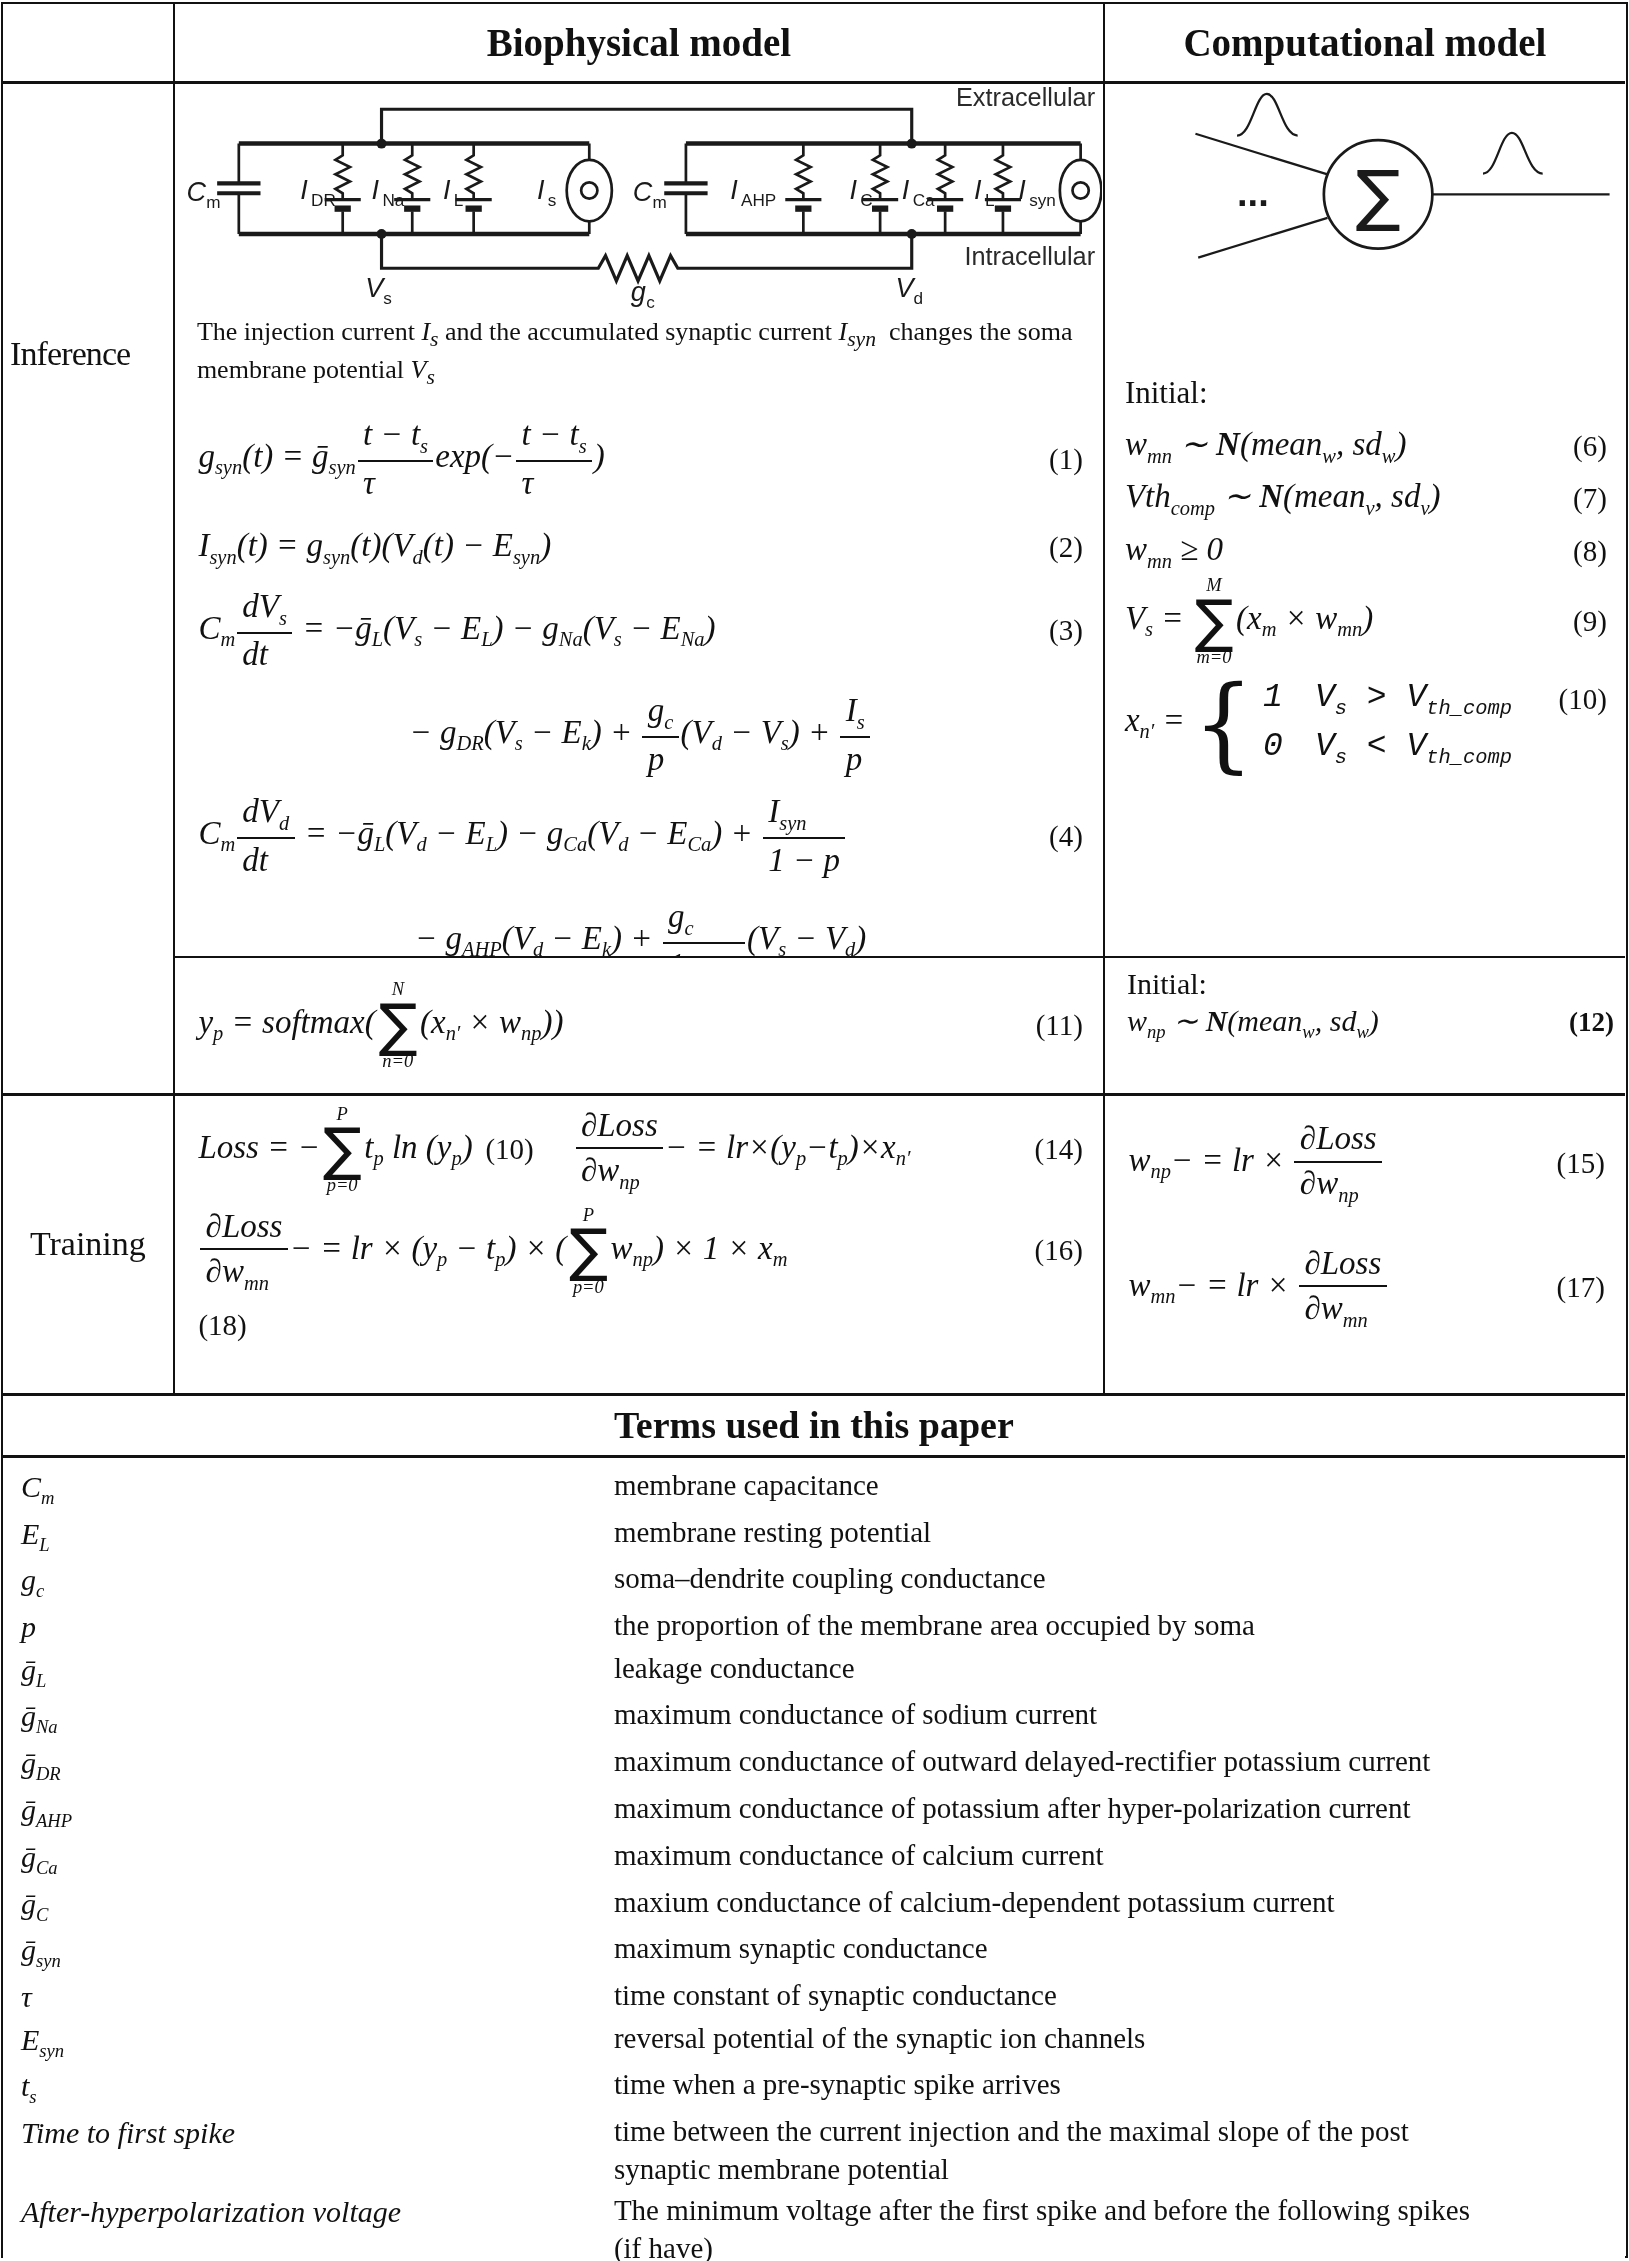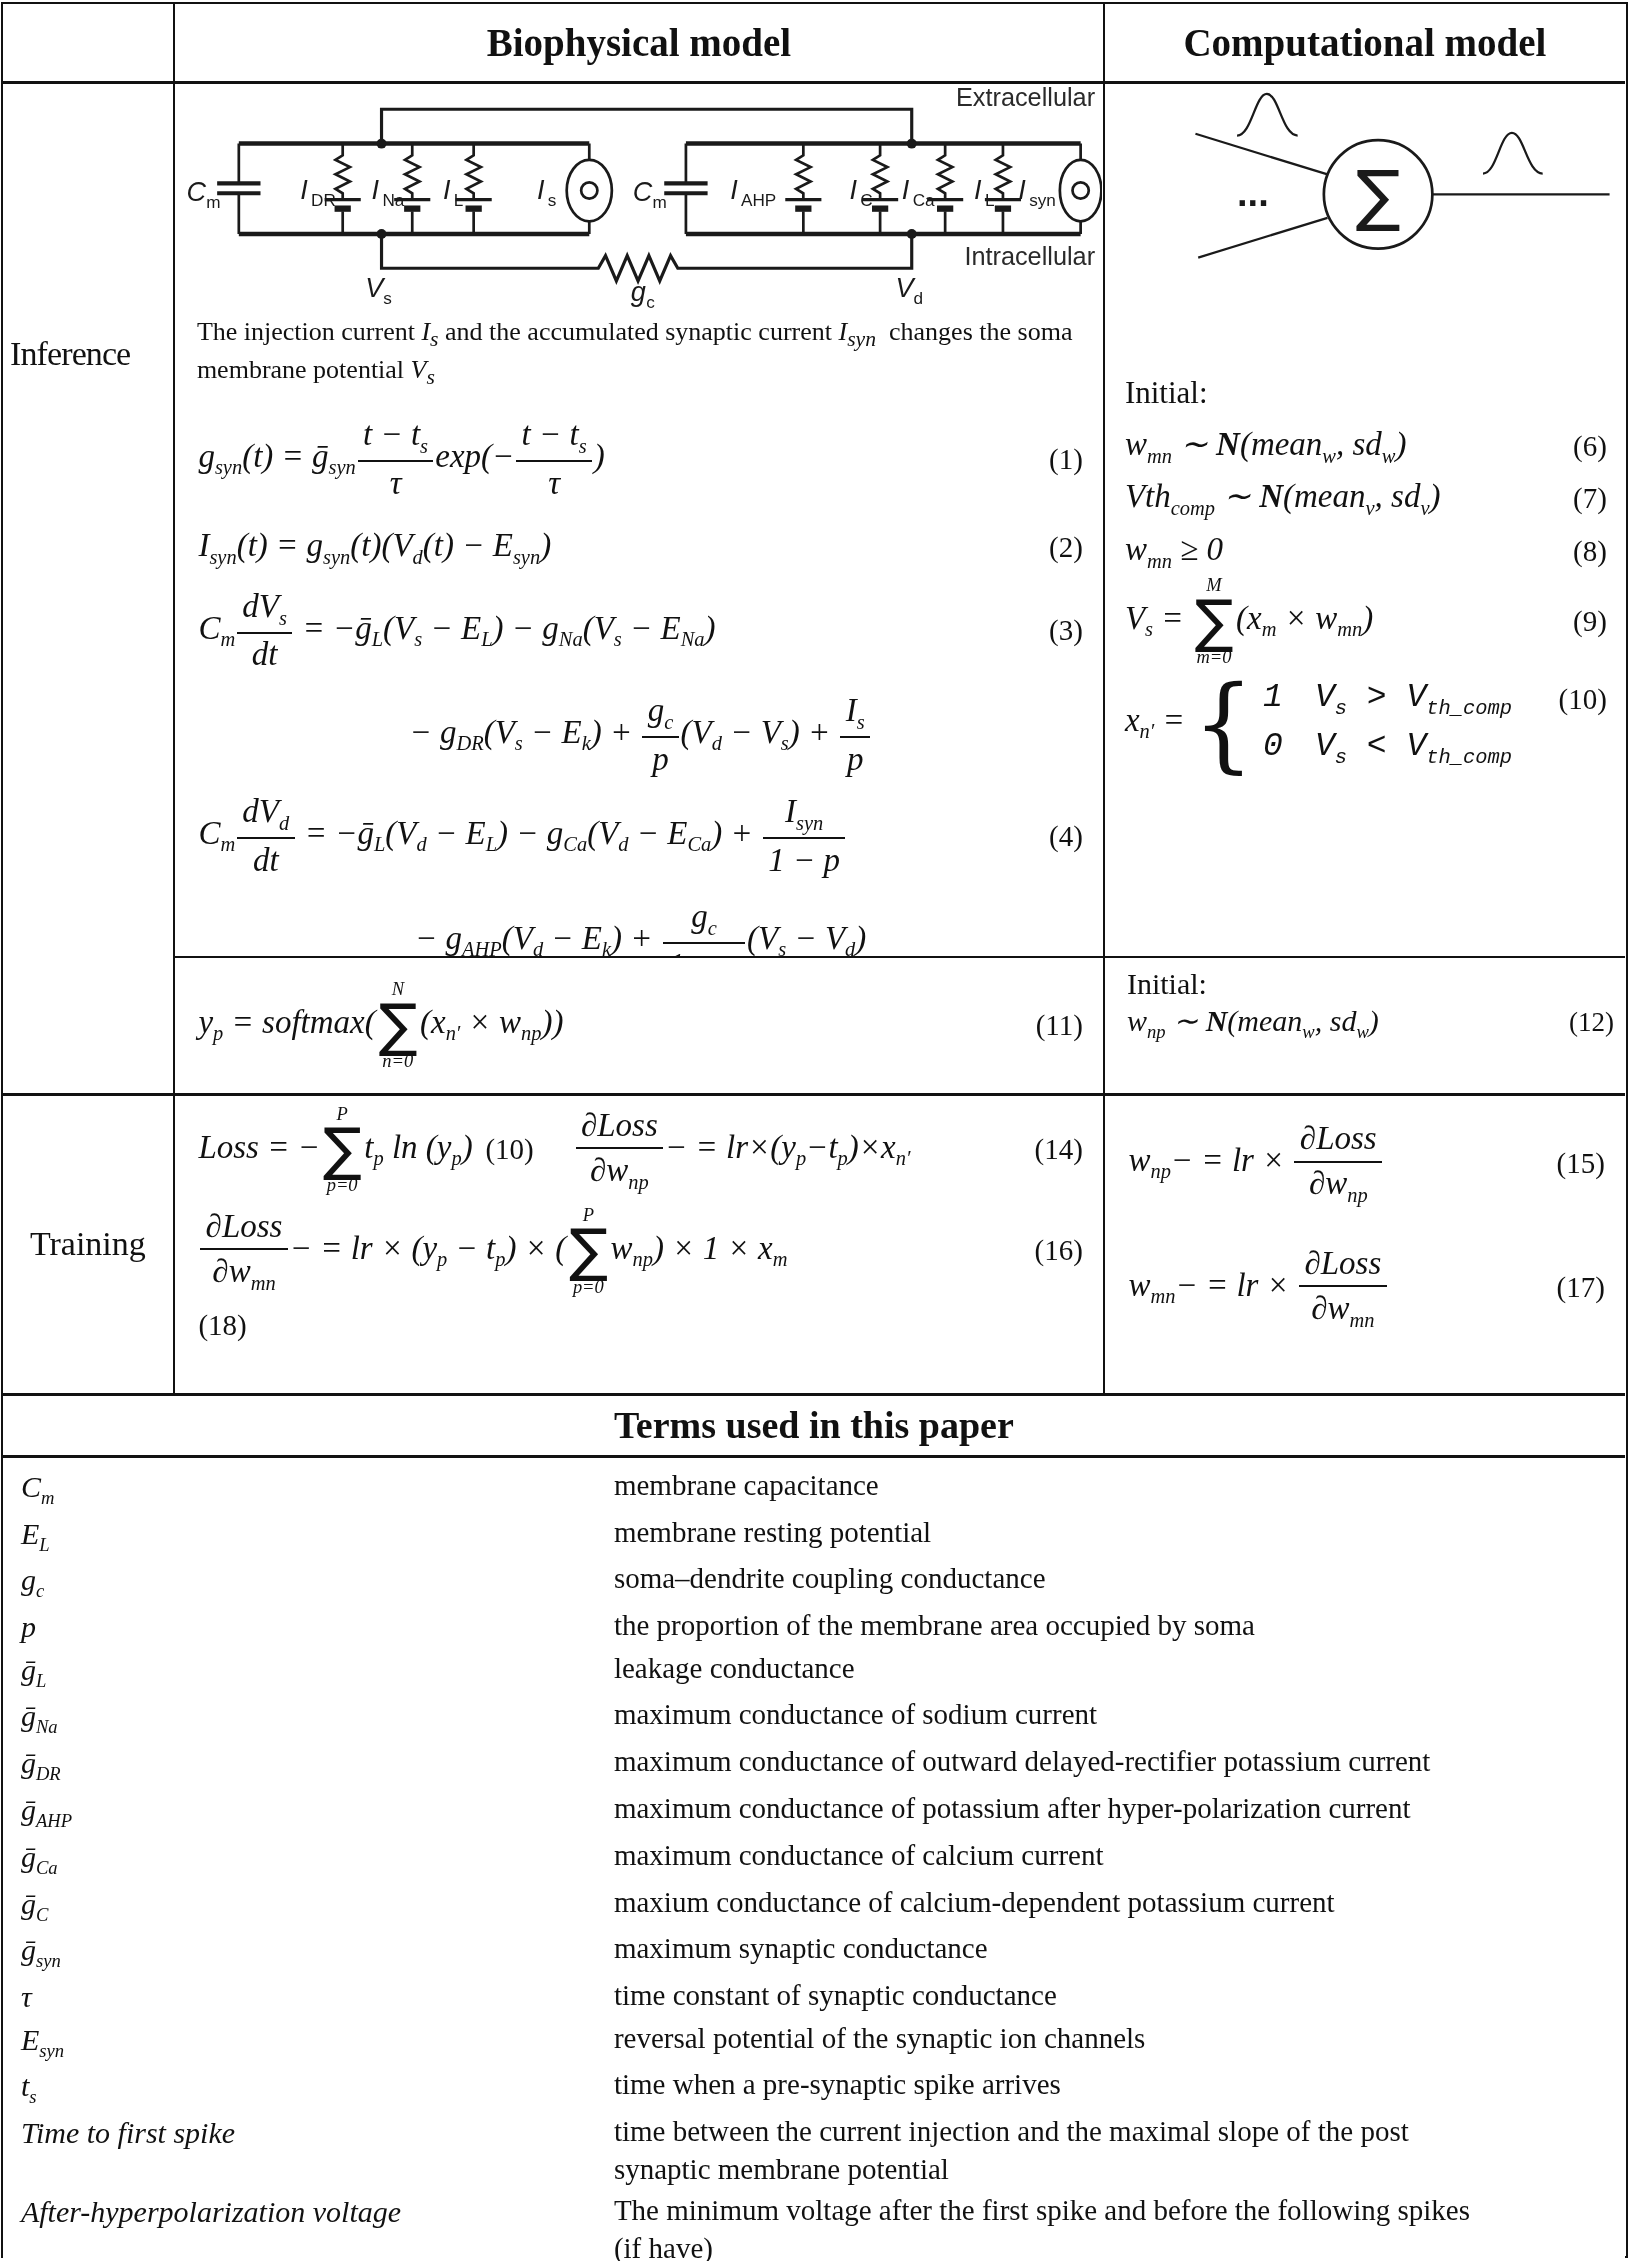--- a/index.html
+++ b/index.html
@@ -27,39 +27,39 @@
   .hdr { font-weight:bold; font-size:39px; }
   .rl  { font-weight:normal; font-size:34px; display:block; }
   .linf .rl { padding:251px 0 0 7.2px; letter-spacing:-0.9px; }
 
   
   .eq { font-style:italic; font-size:33px; line-height:1.2; white-space:nowrap; }
   .eq sub, .tsym sub { font-size:62%; font-style:inherit; }
   .eqno { font-style:normal; font-size:29px; flex:none; }
   .eqrow { display:flex; align-items:center; justify-content:space-between; padding:0 20px 0 23.5px; }
   .eqcenter { justify-content:center; }
-  .frac { display:inline-block; text-align:center; vertical-align:middle; padding:0 1.8px; }
+  .frac { display:inline-block; vertical-align:middle; padding:0 1.8px; }
   .frac .num { display:block; padding:0 5.4px 1.8px; }
   .frac .den { display:block; border-top:2.3px solid #111; padding:1.8px 5.4px 0; }
   .sum { display:inline-flex; flex-direction:column; align-items:center; vertical-align:middle; margin:0 2.7px; font-style:normal; }
   .sum .lim { font-size:0.56em; font-style:italic; line-height:1; }
   .sum .sig { font-size:1.75em; line-height:0.92; font-family:"DejaVu Sans", sans-serif; font-style:normal; }
   .cases { display:inline-flex; align-items:center; vertical-align:middle; }
   .brace { font-family:"DejaVu Serif", serif; font-style:normal; font-size:2.9em; line-height:0.8; transform:scaleY(1.08); margin-right:9px; font-weight:300; }
   .cbody { display:inline-flex; flex-direction:column; }
   .cline { line-height:1.45;font-family:Liberation Mono, monospace; }
   .cv { display:inline-block; min-width:52px; }
   .cal { font-weight:bold; }
 
   .intro { font-size:26px; line-height:1.3; padding:7.2px 12.7px 0 22px; font-style:normal; }
   .intro i { font-style:italic; }
   .initlabel { font-size:31px; padding:74px 0 0 20px; }
   .initlabel2 { font-size:30px; padding:9px 0 0 22px; }
   .cinfs .eq { font-size:30px; }
-  .cinfs .eqno { font-size:27px; }
+  .cinfs .eqno { font-size:27px;font-weight:bold; }
   .cinf .eqrow { padding:0 18px 0 20px; }
 
   .mt26{margin-top:23.5px}.mt24{margin-top:22px}.mt20{margin-top:18px}.mt18{margin-top:16.3px}
   .mt16{margin-top:14.5px}.mt14{margin-top:12.7px}.mt12{margin-top:11px}.mt10{margin-top:9px}
   .mt8{margin-top:7.2px}.mt4{margin-top:3.6px}.mt2{margin-top:1.8px}
   .mt40{margin-top:36px}
   .no5  { transform:translateY(-51px); }
   .no10 { transform:translateY(-23.5px); }
   .t1 { justify-content:flex-start; }
   .t1 .n13 { margin:0 40px 0 12.7px; }

